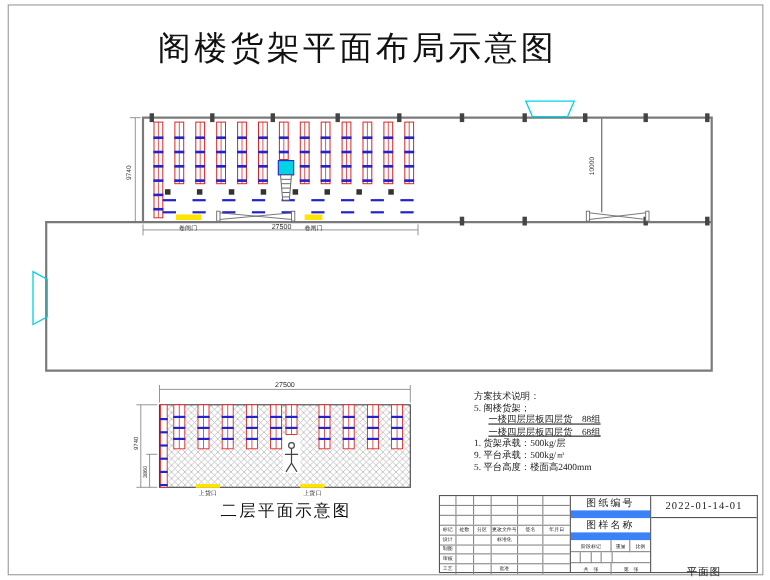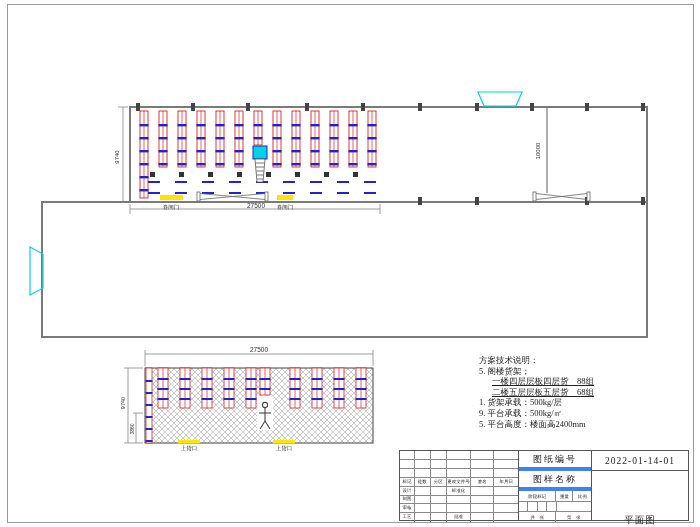--- a/index.html
+++ b/index.html
@@ -2,50 +2,51 @@
 <html><head>
 <meta charset="utf-8">
 <style>
   html,body{margin:0;padding:0;background:#fff;width:700px;height:527px;overflow:hidden;
     font-family:"Liberation Serif", serif;}
   .sheet{position:absolute;left:0;top:0;width:700px;height:527px;background:#fff;}
   .frame{position:absolute;left:7px;top:4px;width:685px;height:517px;border:1px solid #9a9a9a;}
   .main-title{position:absolute;left:125px;top:24px;width:400px;text-align:center;
     font-size:30px;letter-spacing:3px;color:#111;font-weight:500;}
   svg text{font-family:"Liberation Sans", sans-serif;fill:#333;}
-  .notes{position:absolute;left:431px;top:355px;width:215px;font-size:8.5px;line-height:10.6px;color:#222;margin-left:48px;}
+  .notes{position:absolute;left:431px;top:355px;width:215px;font-size:8.5px;line-height:10.6px;color:#222;}
   .notes .sub{padding-left:13px;text-decoration:underline;}
   .caption2{position:absolute;left:150px;top:455px;width:220px;text-align:center;
     font-size:15px;letter-spacing:2px;color:#111;}
   
   .tb{position:absolute;left:399px;top:450px;width:290px;height:71px;border:1px solid #555;
     display:flex;box-sizing:border-box;background:#fff;color:#222;}
   .tb *{box-sizing:border-box;}
   .tb-left{width:119px;display:flex;flex-direction:column;border-right:1px solid #555;}
   .tb-row{display:flex;flex:none;border-bottom:1px solid #888;}
   .tb-row:last-child{border-bottom:none;}
   .tb-c{border-right:1px solid #888;font-size:4.5px;line-height:1;display:flex;
     align-items:center;justify-content:center;overflow:hidden;white-space:nowrap;}
   .tb-c:last-child{border-right:none;}
   .tb-mid{width:73px;display:flex;flex-direction:column;border-right:1px solid #555;}
   .tb-right{width:98px;display:flex;flex-direction:column;gap:40px;}
-  .tb-big{flex:none;height:20px;border-bottom:4px solid #3b82f6;display:flex;align-items:center;
+  .tb-big{flex:none;height:20px;border-bottom:7px solid #3b82f6;display:flex;align-items:center;
     justify-content:center;font-size:9px;letter-spacing:2px;}
   .tb-val{flex:none;height:20px;border-bottom:1px solid #555;display:flex;align-items:center;
     justify-content:center;font-size:9.5px;letter-spacing:1px;}
   .tb-smrow{display:flex;flex:none;}
   .sm{border-right:1px solid #888;border-bottom:1px solid #888;font-size:4.5px;display:flex;
     align-items:center;justify-content:center;white-space:nowrap;overflow:hidden;}
 </style>
 </head>
 <body>
 
 <div class="sheet">
   <div class="frame"></div>
 
+  <div class="main-title">阁楼货架平面布局示意图</div>
 
   <svg style="position:absolute;left:20px;top:85px;" width="655" height="265" viewBox="0 0 655 265">
 
     <g fill="none" stroke="#7a7a7a" stroke-width="2">
       <path d="M110,22 H627 V252 H22 V117 H110 Z"></path>
       <line x1="110" y1="117" x2="627" y2="117"></line>
       <line x1="527" y1="22" x2="527" y2="108" stroke-width="1.2"></line>
     </g>
 
     <polygon points="458,7 502,7 496,21 464,21" fill="none" stroke-width="1.2" stroke="#00d4e4"></polygon>
@@ -308,26 +309,27 @@
       <line x1="23" y1="98" x2="4" y2="98"></line>
       <line x1="8" y1="23" x2="8" y2="98"></line>
       <line x1="23" y1="68" x2="13" y2="68"></line>
       <line x1="16" y1="68" x2="16" y2="98"></line>
     </g>
     <text x="139" y="7" font-size="6.5" text-anchor="middle">27500</text>
     <text x="5" y="58" font-size="5.5" text-anchor="middle" transform="rotate(-90 5 58)">9740</text>
     <text x="13.5" y="84" font-size="5" text-anchor="middle" transform="rotate(-90 13.5 84)">3860</text>
   </svg>
 
+  <div class="caption2">二层平面示意图</div>
 
   <div class="notes">
     <div>方案技术说明：</div>
     <div>5. 阁楼货架；</div>
     <div class="sub">一楼四层层板四层货　88组</div>
-    <div class="sub">二楼五层层板五层货　68组</div>
+    <div class="sub">一楼四层层板四层货　68组</div>
     <div>1. 货架承载：500kg/层</div>
     <div>9. 平台承载：500kg/㎡</div>
     <div>5. 平台高度：楼面高2400mm</div>
   </div>
 
   <div class="tb">
     <div class="tb-left">
       <div class="tb-row" style="height:9px">
         <div class="tb-c" style="width:15px"></div>
           <div class="tb-c" style="width:16px"></div>

